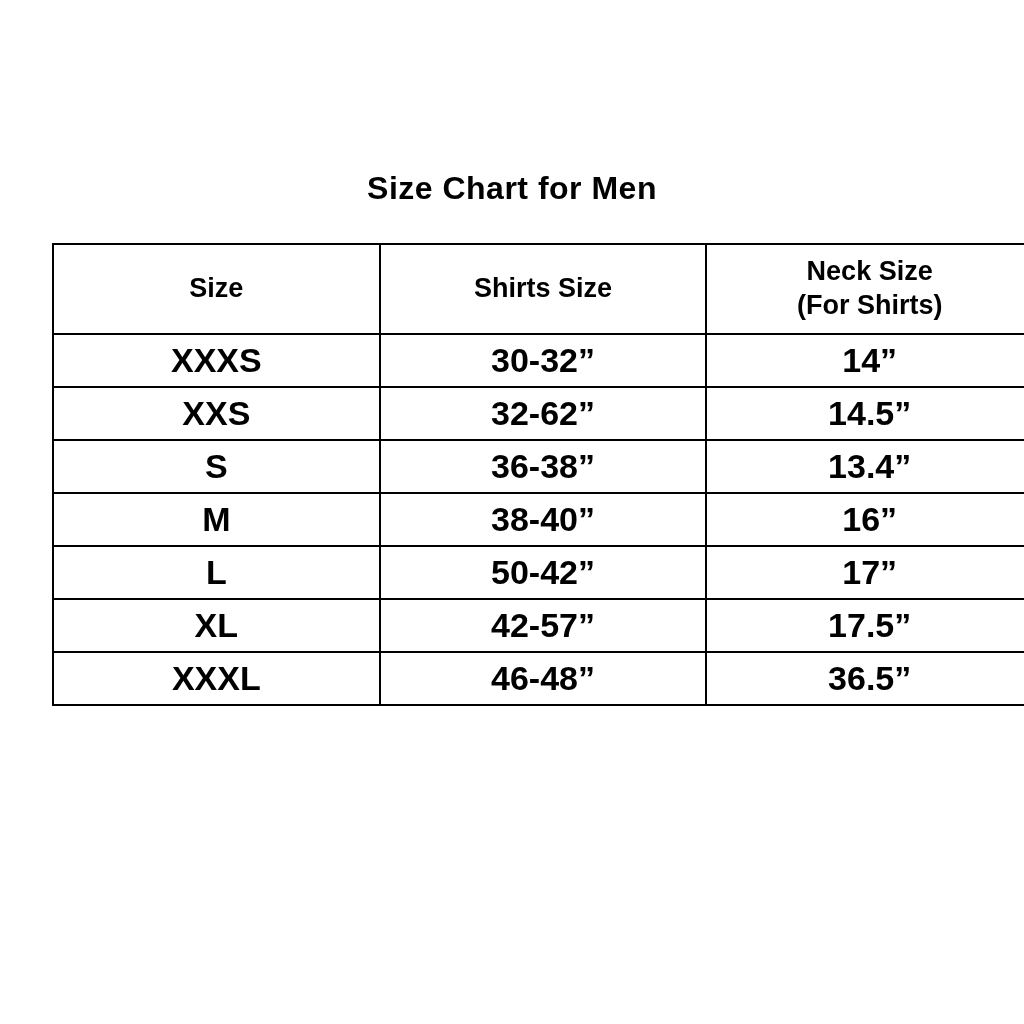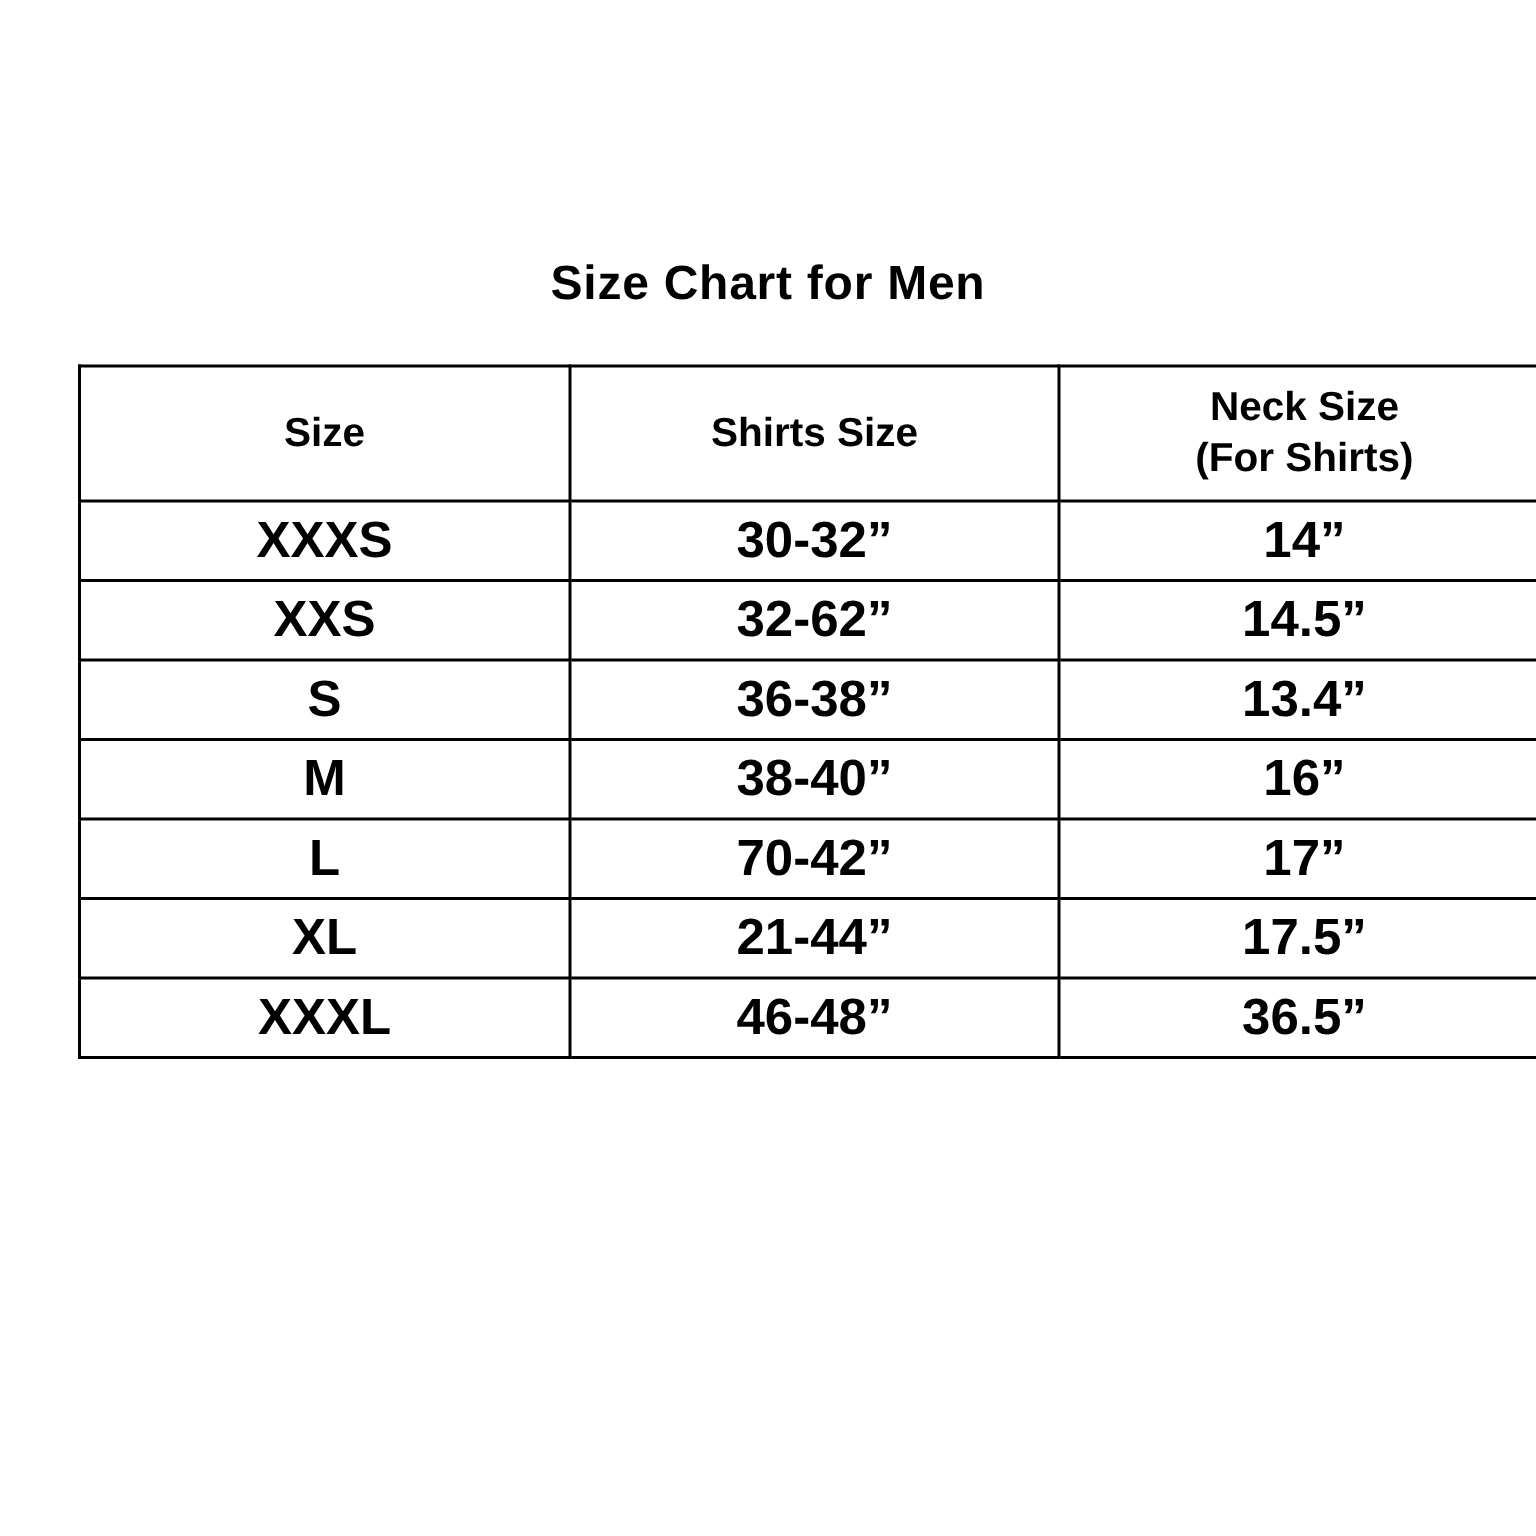--- a/index.html
+++ b/index.html
@@ -95,26 +95,26 @@
         <td>36-38”</td>
         <td>13.4”</td>
       </tr>
       <tr>
         <td>M</td>
         <td>38-40”</td>
         <td>16”</td>
       </tr>
       <tr>
         <td>L</td>
-        <td>70-42”</td>
+        <td>50-42”</td>
         <td>17”</td>
       </tr>
       <tr>
         <td>XL</td>
-        <td>21-44”</td>
+        <td>42-57”</td>
         <td>17.5”</td>
       </tr>
       <tr>
         <td>XXXL</td>
         <td>46-48”</td>
         <td>36.5”</td>
       </tr>
     </tbody>
   </table>
 

